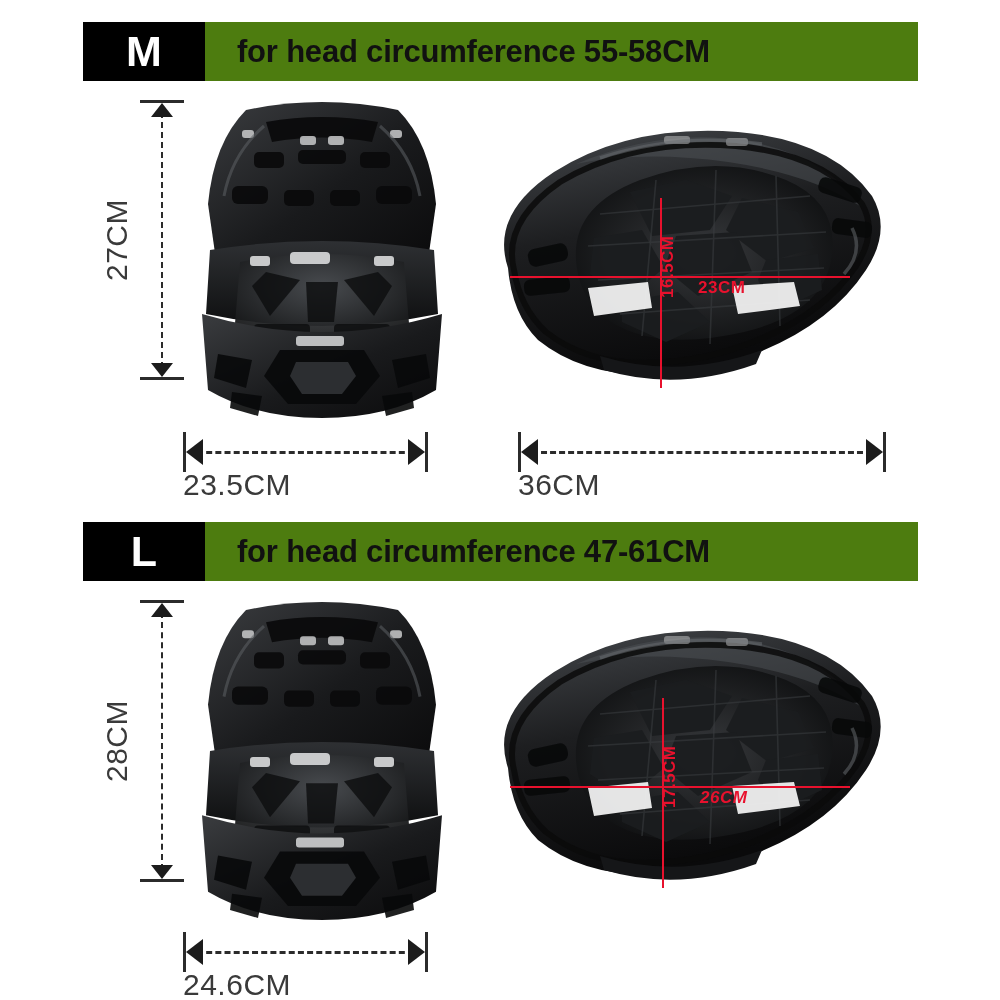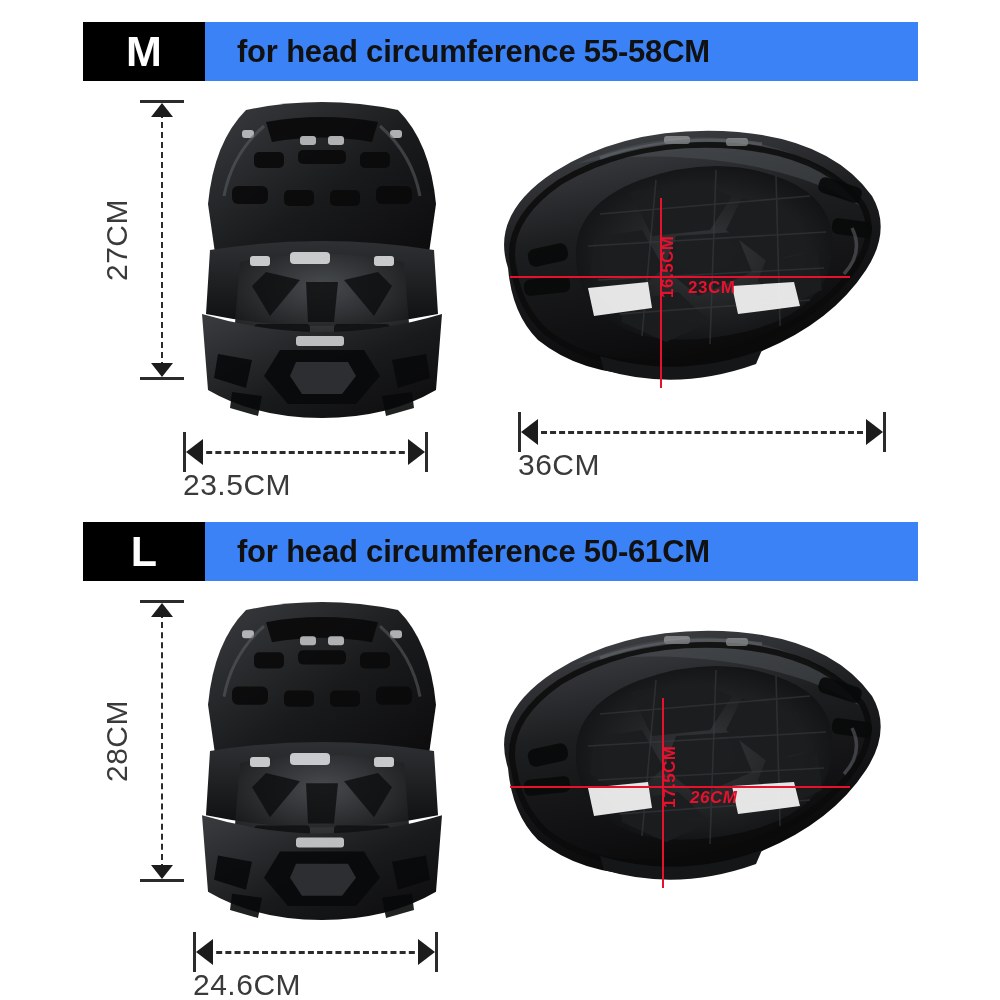--- a/index.html
+++ b/index.html
@@ -20,21 +20,21 @@
   .banner { position: absolute; left: 83px; top: 22px; height: 59px; width: 835px; }
   .banner-badge {
     position: absolute; left: 0; top: 0; width: 122px; height: 59px;
     background: #000000; color: #ffffff;
     display: flex; align-items: center; justify-content: center;
     font-size: 43px; font-weight: bold; line-height: 1;
     letter-spacing: 0px;
   }
   .banner-bar {
     position: absolute; left: 122px; top: 0; width: 713px; height: 59px;
-    background: #3b82f6;
+    background: #4d7c0f;
     display: flex; align-items: center;
   }
   .banner-text {
     color: #111111; font-size: 31px; font-weight: bold;
     padding-left: 32px; letter-spacing: -0.2px; white-space: nowrap;
   }
 
   
   .vdim { position: absolute; }
   .vdim .cap {
@@ -93,21 +93,21 @@
   .redoverlay .rline-v {
     position: absolute; top: 0; bottom: 0; width: 2px; background: #e8112d;
   }
   .redoverlay .rlabel-v {
     position: absolute; color: #e8112d; font-weight: bold; font-size: 17px;
     transform: rotate(-90deg); transform-origin: left top; white-space: nowrap;
     letter-spacing: 0.5px;
   }
   .redoverlay .rlabel-h {
     position: absolute; color: #e8112d; font-weight: bold; font-size: 17px;
-    white-space: nowrap; letter-spacing: 0.5px;
+    white-space: nowrap; letter-spacing: 0.5px; margin-left: 10px;
   }
 </style>
 </head>
 <body>
 
 <div id="root">
 
   <div class="size-section sec-m">
 
     <div class="banner">
@@ -284,36 +284,36 @@
       </svg>
     </div>
 
     <div class="redoverlay" style="left:510px; top:198px; width:340px; height:190px;">
       <div class="rline-h" style="top:78px;"></div>
       <div class="rline-v" style="left:150px; height:190px;"></div>
       <div class="rlabel-v" style="left:148px; top:100px;">16.5CM</div>
       <div class="rlabel-h" style="left:178px; top:80px;">23CM</div>
     </div>
 
-    <div class="hdim" style="left:518px; top:412px; width:368px;">
+    <div class="hdim" style="left:518px; top:432px; width:368px;">
       <div class="endcap endcap-l"></div>
       <div class="endcap endcap-r"></div>
       <div class="stem"></div>
       <div class="arrow arrow-l"></div>
       <div class="arrow arrow-r"></div>
       <div class="hlabel">36CM</div>
     </div>
   </div>
 
   <div class="size-section sec-l">
 
     <div class="banner">
       <div class="banner-badge">L</div>
       <div class="banner-bar">
-        <span class="banner-text">for head circumference 50-61CM</span>
+        <span class="banner-text">for head circumference 47-61CM</span>
       </div>
     </div>
 
     <div class="vdim" style="left:140px; top:100px; width:66px; height:282px;">
       <div class="cap cap-top"></div>
       <div class="cap cap-bot"></div>
       <div class="stem"></div>
       <div class="arrow arrow-up"></div>
       <div class="arrow arrow-dn"></div>
       <div class="vlabel">28CM</div>
@@ -381,21 +381,21 @@
         <g fill="#d8d9da" opacity="0.85">
           <rect x="108" y="236" width="48" height="10" rx="3"></rect>
         </g>
         <g stroke="#5c6064" stroke-width="3" fill="none" opacity="0.55">
           <path d="M36 96 q8 -42 40 -70"></path>
           <path d="M232 96 q-8 -42 -40 -70"></path>
         </g>
       </svg>
     </div>
 
-    <div class="hdim" style="left:193px; top:432px; width:245px;">
+    <div class="hdim" style="left:183px; top:432px; width:245px;">
       <div class="endcap endcap-l"></div>
       <div class="endcap endcap-r"></div>
       <div class="stem"></div>
       <div class="arrow arrow-l"></div>
       <div class="arrow arrow-r"></div>
       <div class="hlabel">24.6CM</div>
     </div>
 
     <div class="helmet" style="left:480px; top:118px; width:412px; height:280px;">
       <svg viewBox="0 0 412 280" preserveAspectRatio="none" aria-hidden="true">

